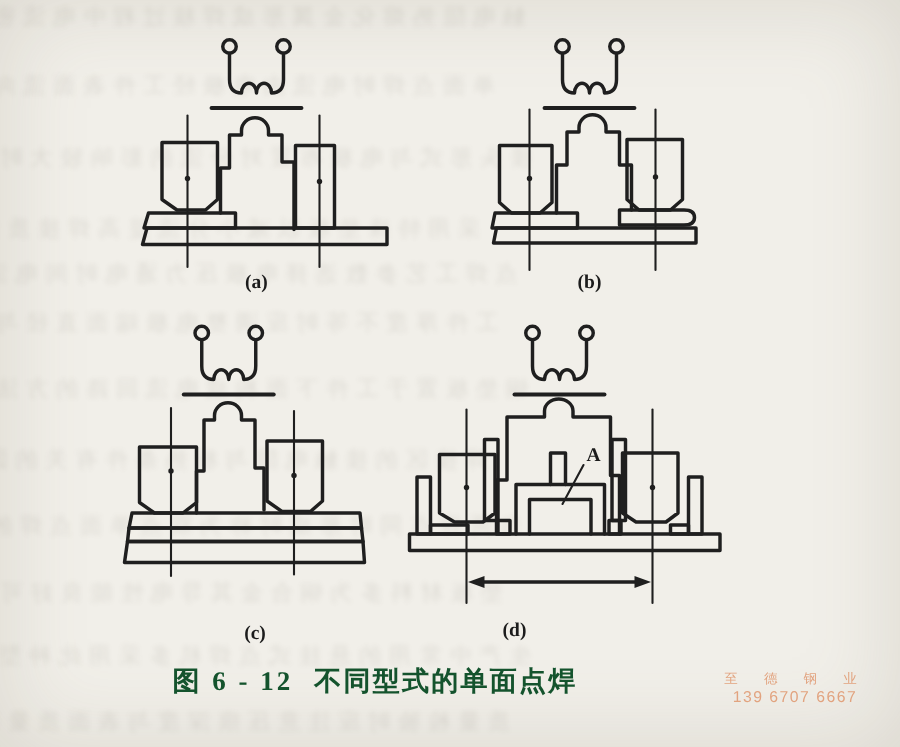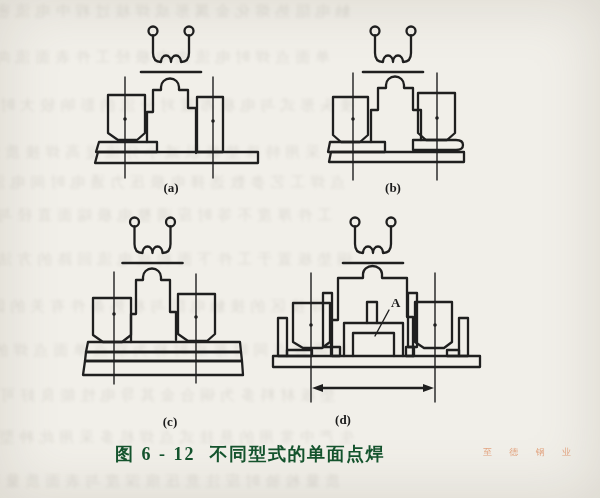--- a/index.html
+++ b/index.html
@@ -146,13 +146,14 @@
     <text class="panel-label" x="343" y="424">(d)</text>
   </g>
 </svg>
 
 <div id="caption">
   <span class="num">图 6 - 12</span><span>不同型式的单面点焊</span>
 </div>
 
 <div id="watermark">
   <span class="wm1">至 德 钢 业</span>
+  <span class="wm2">139 6707 6667</span>
 </div>
 
 </body></html>

